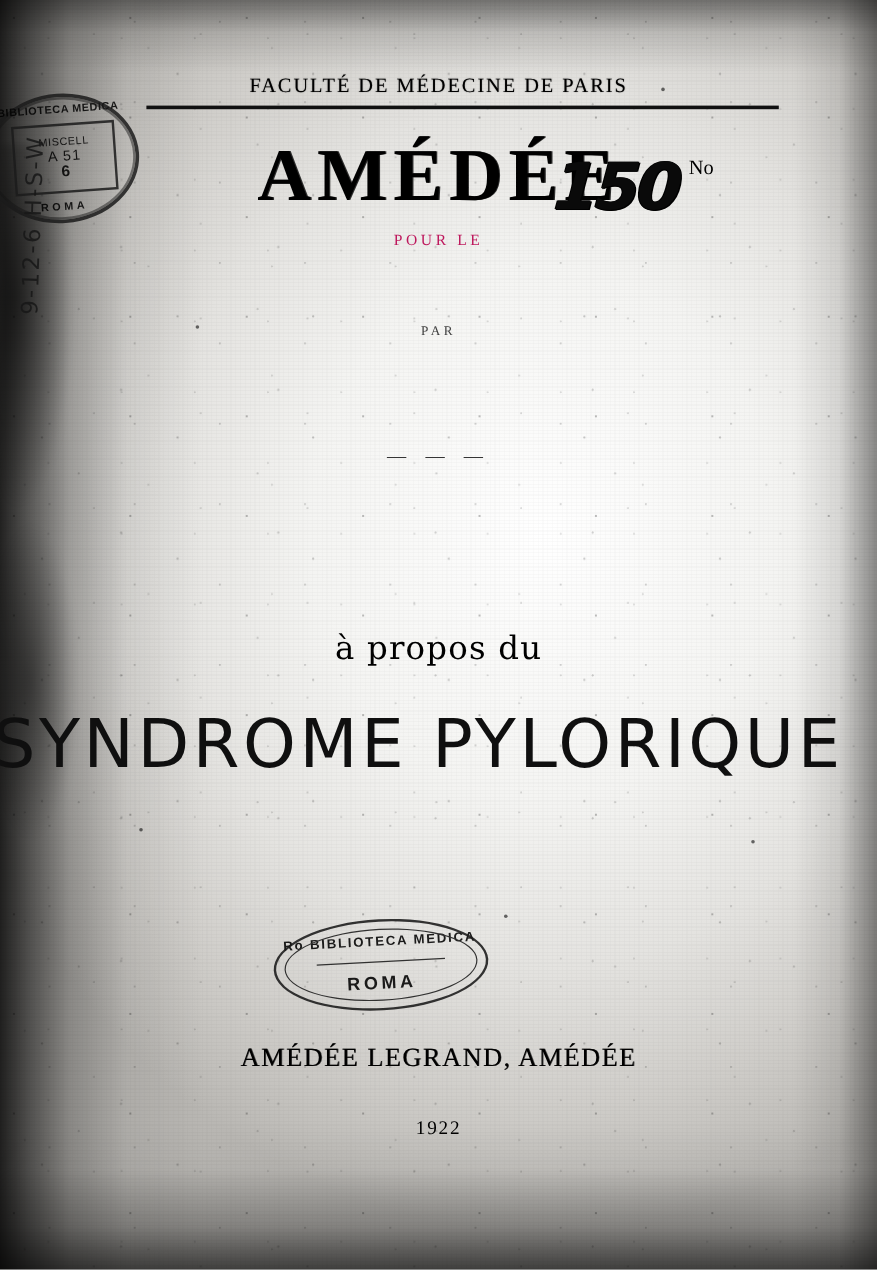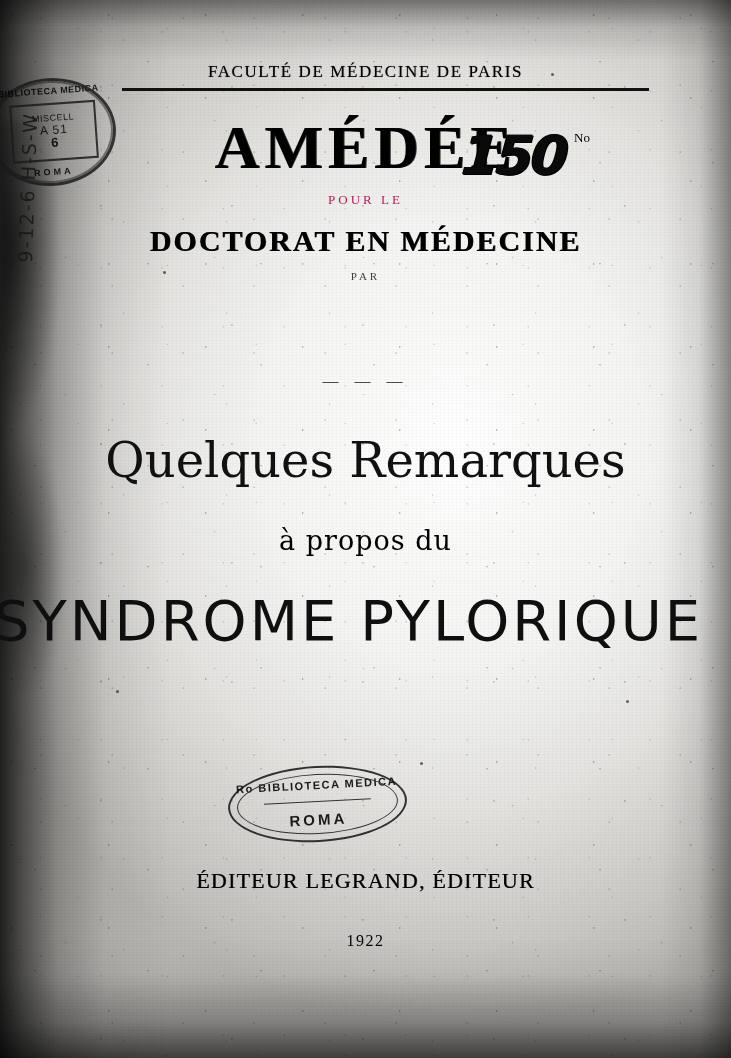--- a/index.html
+++ b/index.html
@@ -129,21 +129,21 @@
     letter-spacing: -3px;
     font-style: italic;
     transform: skewX(-4deg);
     color: #0a0a0a;
     text-shadow: 1px 1px 0 #000, -1px 0 0 #000, 0 1px 0 #000;
   }
   .num-sup {
     position: absolute;
     left: 574px;
     top: 130px;
-    font-size: 13px;
+    font-size: 17px;
     font-family: "Liberation Serif", serif;
   }
   .pourle {
     top: 192px;
     font-size: 13px;
     letter-spacing: 3px;
     color: #be185d;
   }
   .doctorat {
     top: 224px;
@@ -347,31 +347,29 @@
   <div class="content">
 
     <div class="line-text header-line">FACULTÉ DE MÉDECINE DE PARIS</div>
     <div class="hrule"></div>
 
     <div class="line-text these">AMÉDÉE</div>
     <div class="num-stamp">150</div>
     <div class="num-sup">No</div>
 
     <div class="line-text pourle">POUR LE</div>
-    <div class="line-text doctorat">DOCTORAT EN MÉDECINE</div>
     <div class="line-text par">PAR</div>
 
     <div class="orn">— — —</div>
 
-    <div class="line-text title-main">Quelques Remarques</div>
     <div class="line-text apropos">à propos du</div>
     <div class="line-text title-sub">SYNDROME PYLORIQUE</div>
 
 
-    <div class="line-text publisher">ÉDITEUR LEGRAND, ÉDITEUR</div>
+    <div class="line-text publisher">AMÉDÉE LEGRAND, AMÉDÉE</div>
     <div class="line-text year">1922</div>
 
     <div class="stamp-corner">
       <div class="ring-text rt-top">BIBLIOTECA MEDICA</div>
       <div class="ring-text rt-bot">ROMA</div>
       <div class="inner">
         <div class="l1">MISCELL</div>
         <div class="l2">A 51</div>
         <div class="l3">6</div>
       </div>

